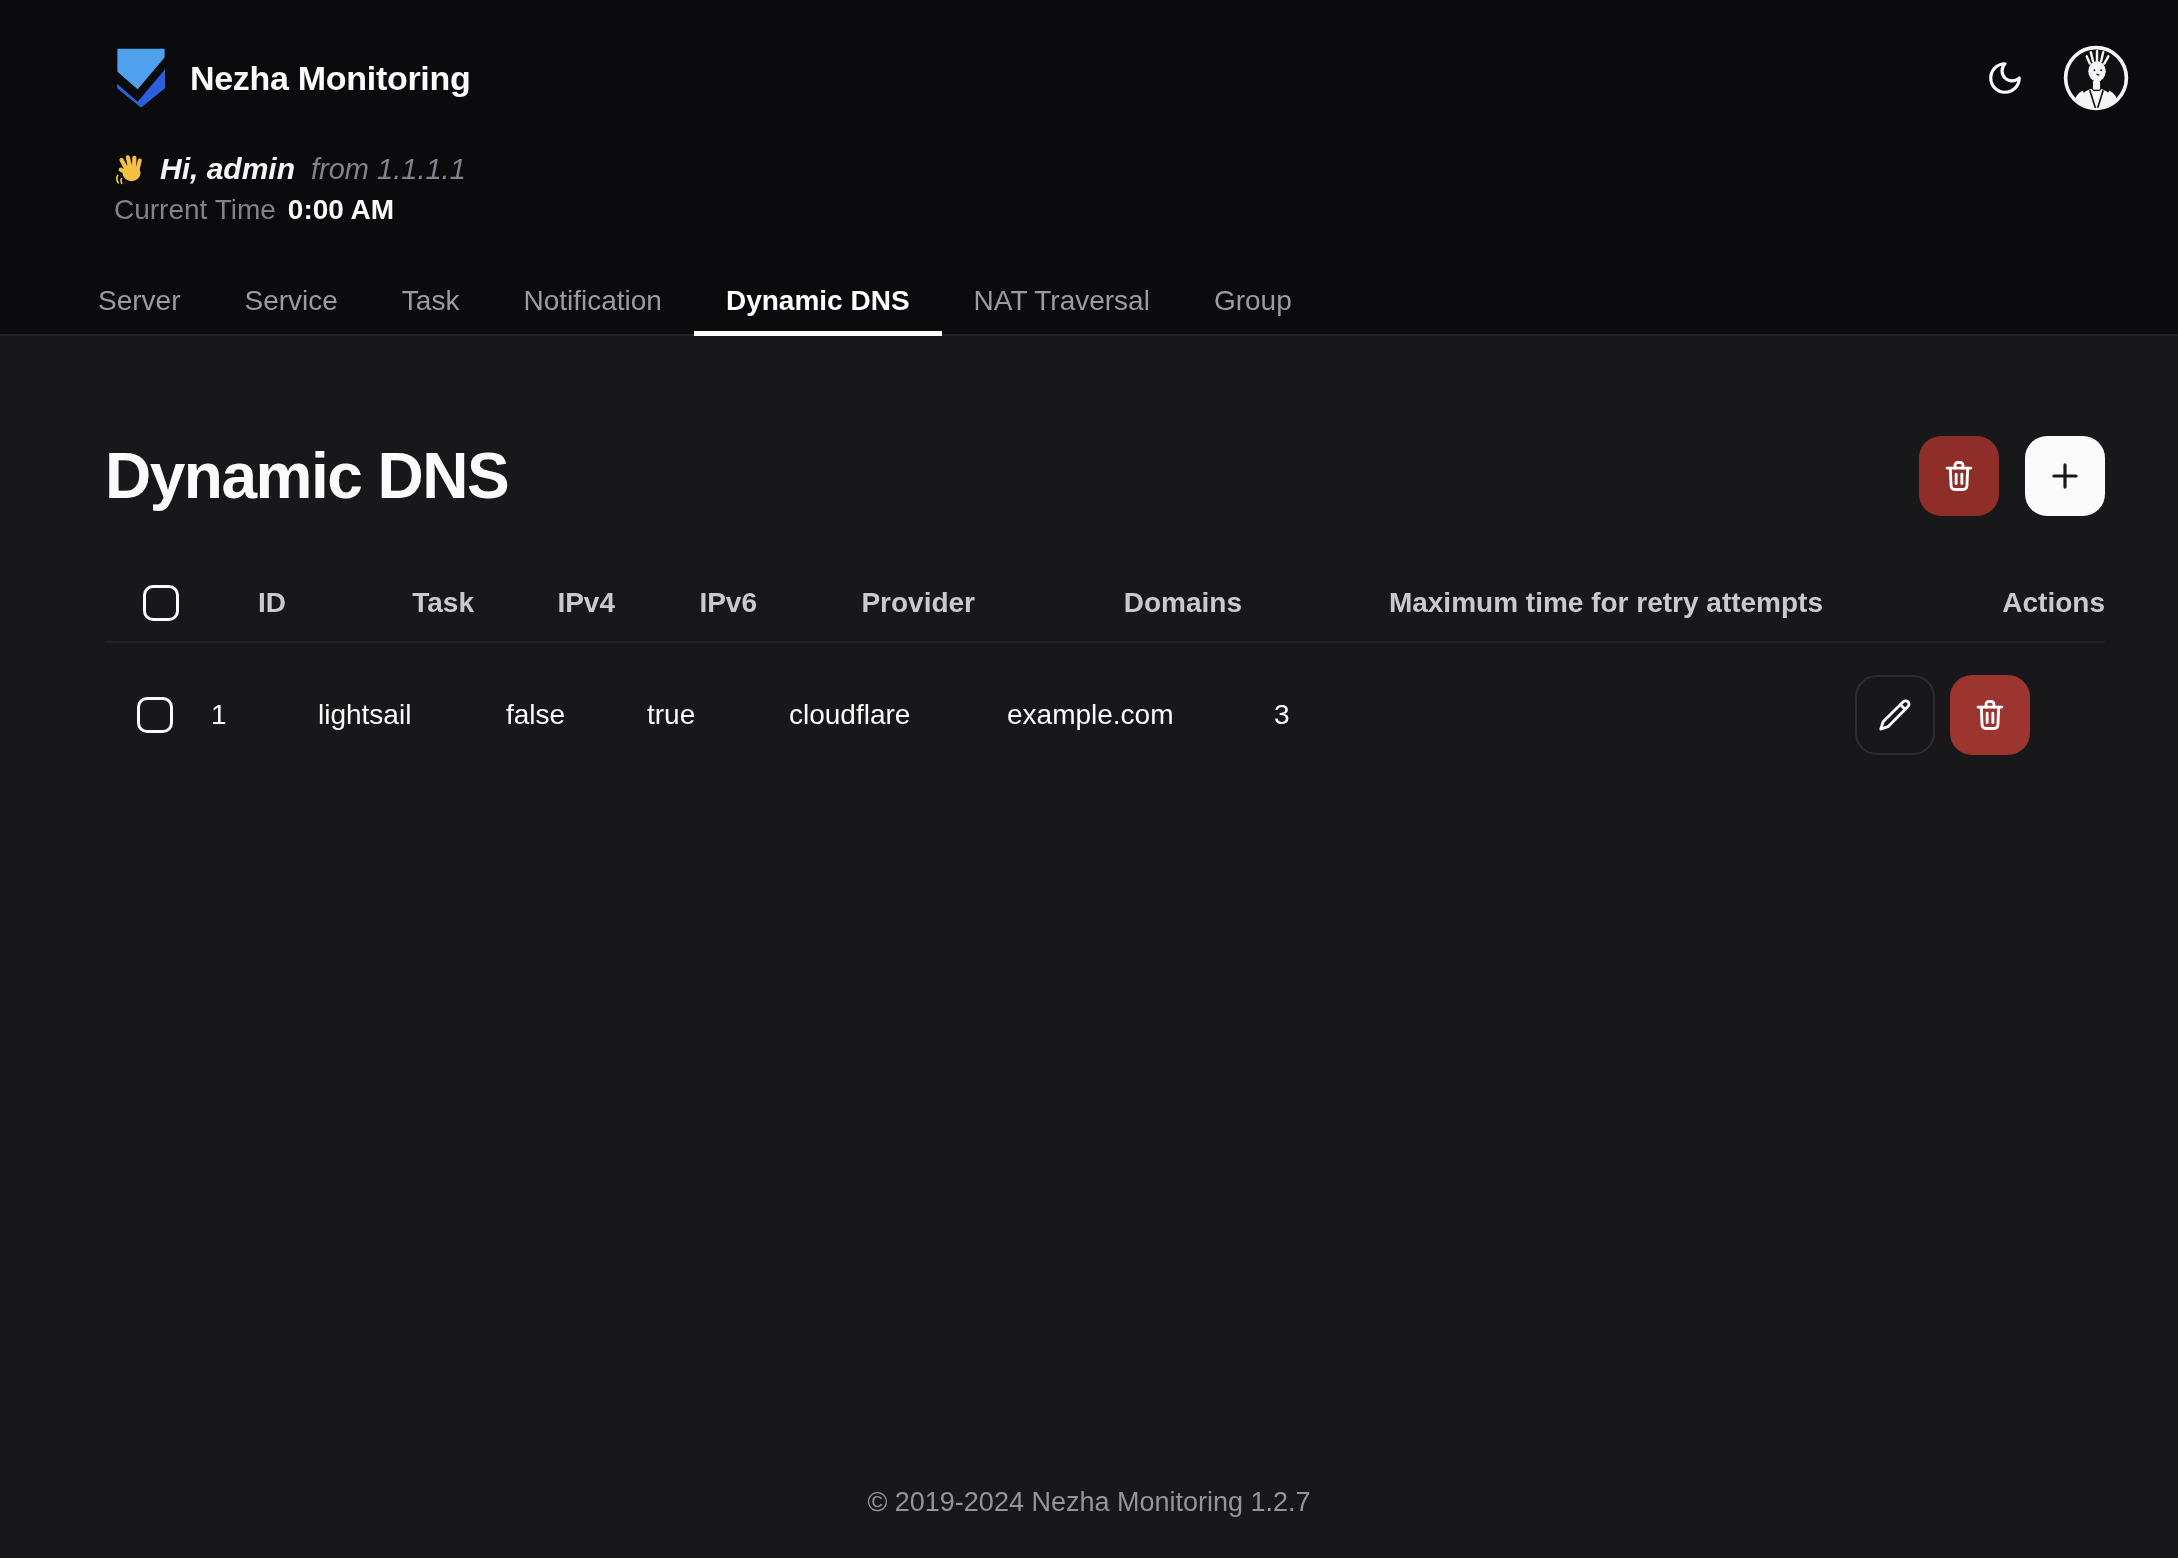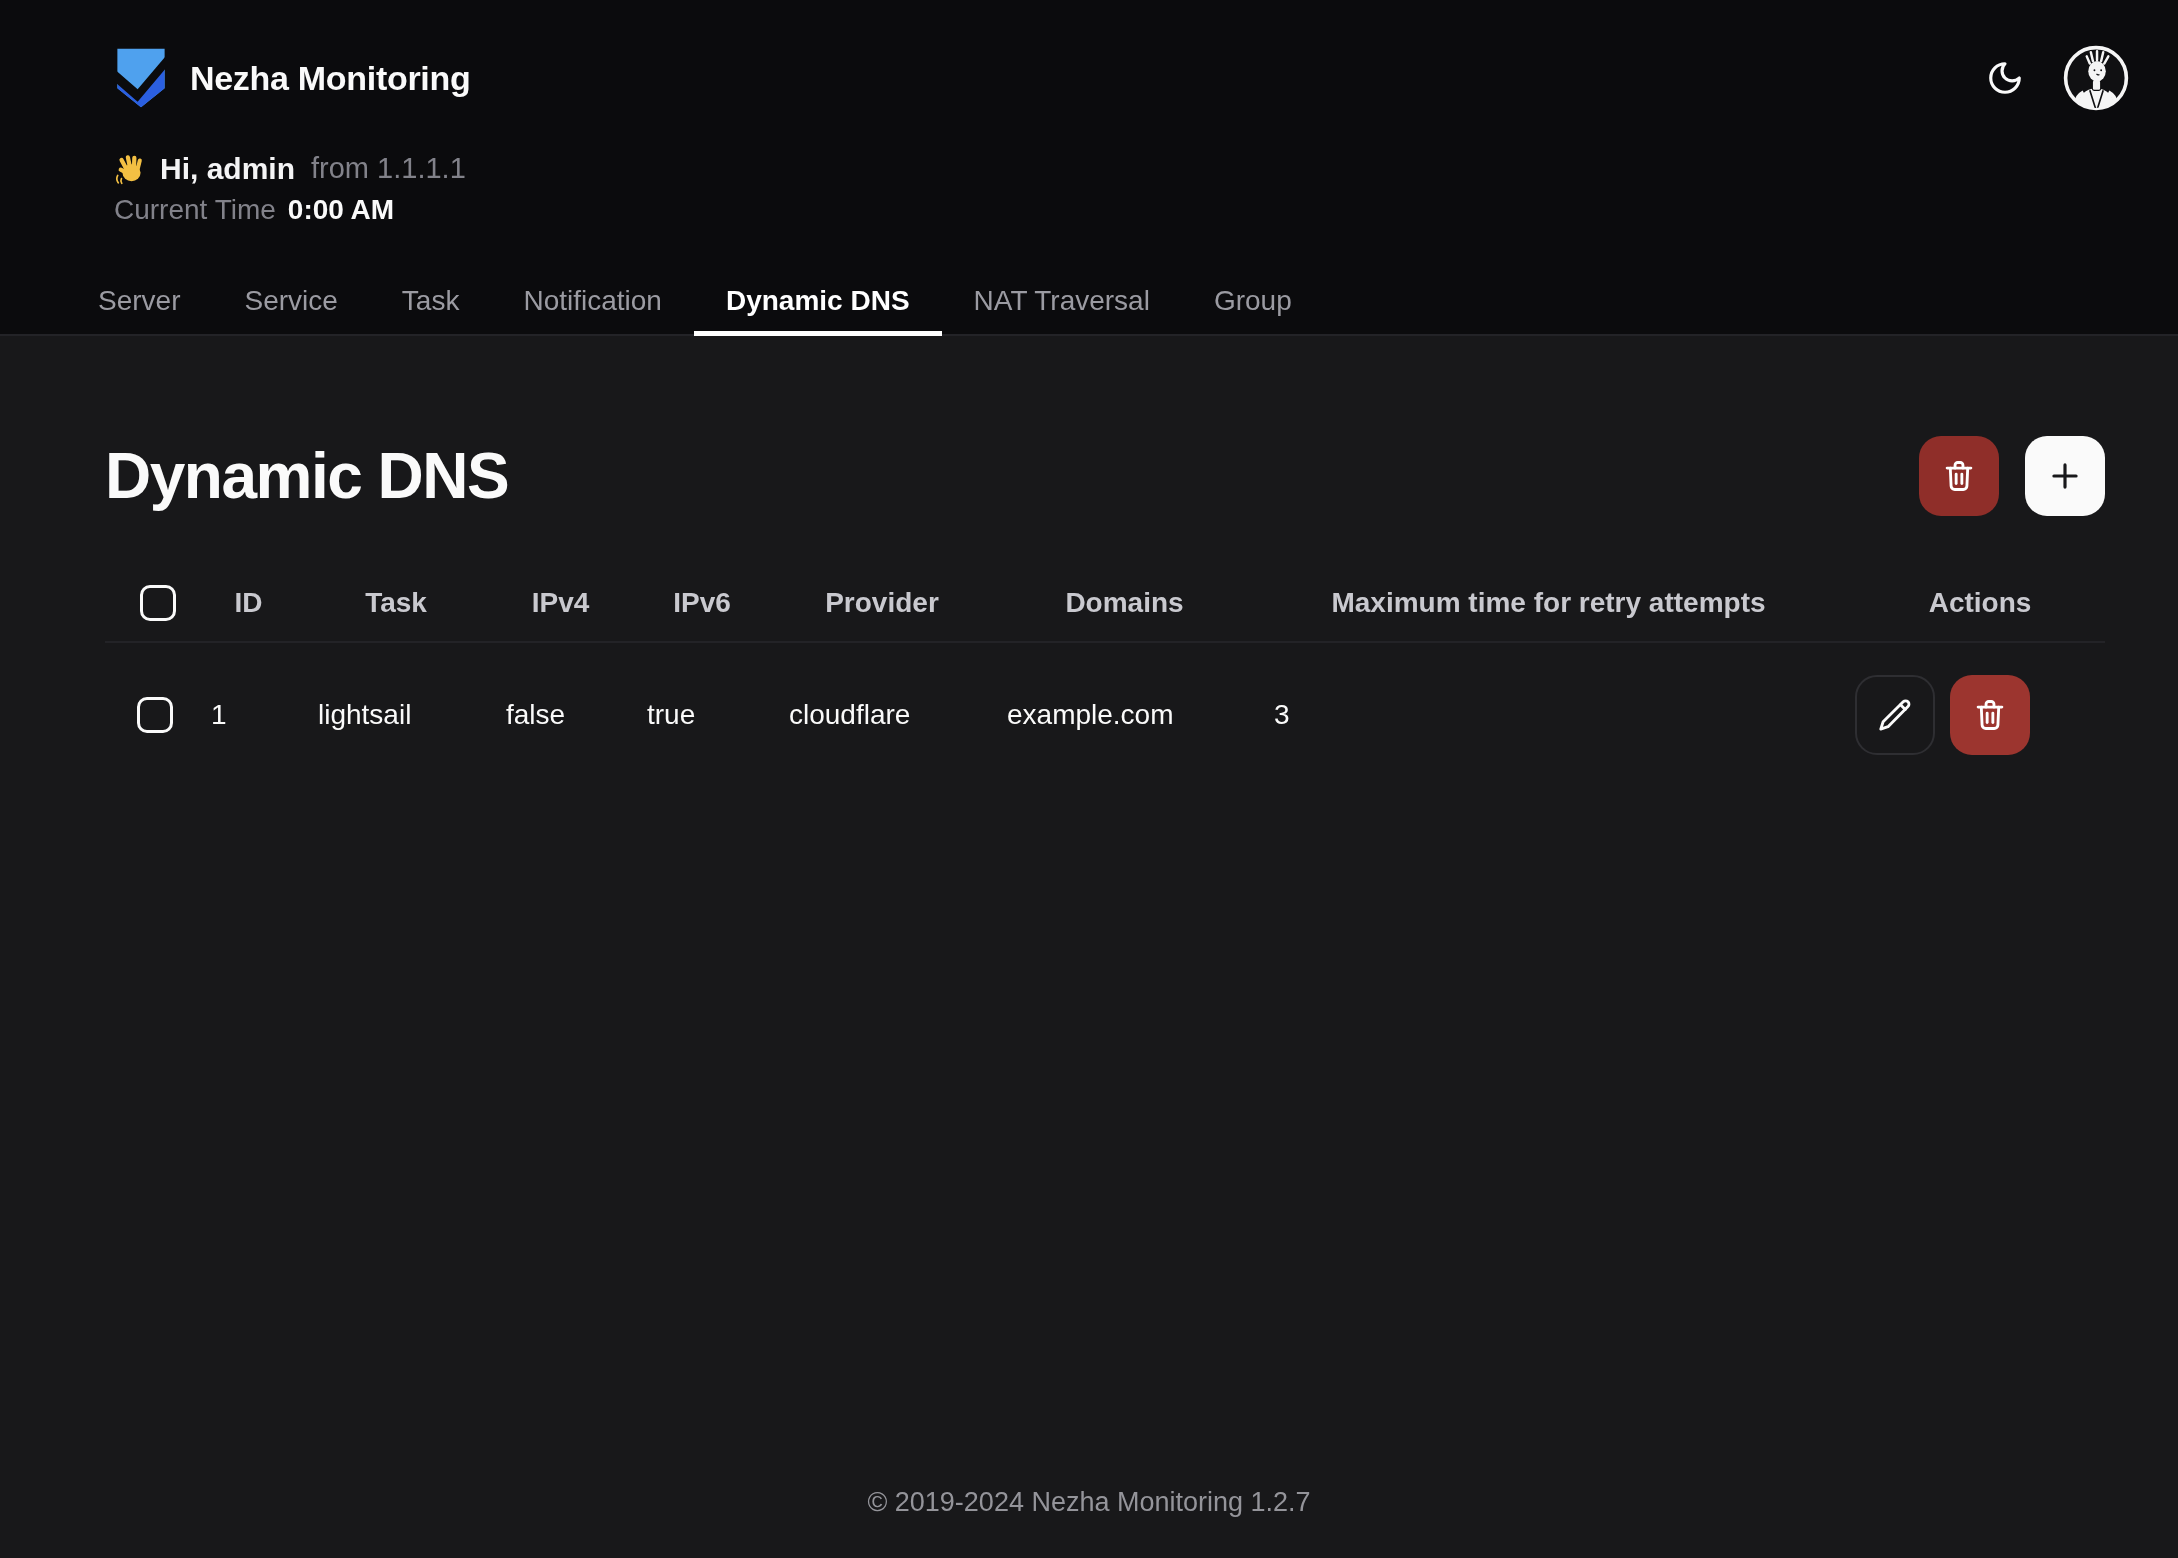--- a/index.html
+++ b/index.html
@@ -17,21 +17,21 @@
   .brand { display:flex; align-items:center; gap:22px; }
   .brand-logo { width:54px; height:64px; display:block; }
   .brand-name { font-size:34px; font-weight:700; color:#fafafa; letter-spacing:-0.3px; }
   .topbar-right { display:flex; align-items:center; gap:38px; }
   .icon-btn { background:none; border:none; cursor:pointer; display:flex; align-items:center; justify-content:center; }
   .icon-btn svg { width:38px; height:38px; }
   .avatar-btn { background:none; border:none; cursor:pointer; padding:0; }
   .avatar-btn svg { width:68px; height:68px; display:block; }
 
   .greeting { margin:40px 0 0 114px; }
-  .greeting-line1 { display:flex; gap:10px; font-size:30px; }
+  .greeting-line1 { display:flex; align-items:center; gap:10px; font-size:30px;font-style:italic; }
   .greeting-line1 .hi { font-weight:700; color:#f4f4f5; }
   .greeting-line1 .wave { width:34px; height:34px; margin-right:2px; }
   .muted { color:#82828a; }
   .greeting-line1 .muted { margin-left:6px; font-size:29px; }
   .greeting-line2 { margin-top:8px; font-size:28px; display:flex; gap:12px; align-items:flex-start; }
   .greeting-line2 .time-value { color:#fafafa; font-weight:700; }
 
   .tabs { display:flex; margin-top:42px; padding-left:66px; }
   .tab { position:relative; padding:0 32px; height:66px; display:flex; align-items:center;
          font-size:28px; color:#9b9ba2; font-weight:500; cursor:pointer; white-space:nowrap; }
@@ -45,21 +45,21 @@
   .page-actions { display:flex; gap:26px; }
   .btn { width:80px; height:80px; border-radius:22px; border:none; cursor:pointer;
          display:flex; align-items:center; justify-content:center; }
   .btn svg { width:38px; height:38px; }
   .btn-destructive { background:#8f2e29; }
   .btn-destructive-row { background:#9c352f; }
   .btn-light { background:#fafafa; }
   .btn-outline { background:transparent; border:2px solid #2e2e32; }
 
   table { margin-top:48px; width:2000px; border-collapse:collapse; table-layout:fixed; }
-  thead th { height:78px; text-align:center; padding:0 0 0 32px; font-size:28px; font-weight:700;
+  thead th { height:78px; text-align:right; padding:0 0 0 32px; font-size:28px; font-weight:700;
              color:#c9c9cf; border-bottom:2px solid #232327; white-space:nowrap; overflow:hidden; }
   tbody td { padding:32px 0 32px 32px; font-size:28px; color:#fafafa; vertical-align:middle; white-space:nowrap; }
   .checkbox { display:inline-block; width:36px; height:36px; border:3px solid #fafafa;
               border-radius:10px; background:transparent; cursor:pointer; vertical-align:middle; }
   .row-actions { display:flex; gap:15px; }
 
   
   footer { flex-shrink:0; text-align:center; padding:26px 0 40px; font-size:27px; color:#94949a; }
 </style>
 </head>

